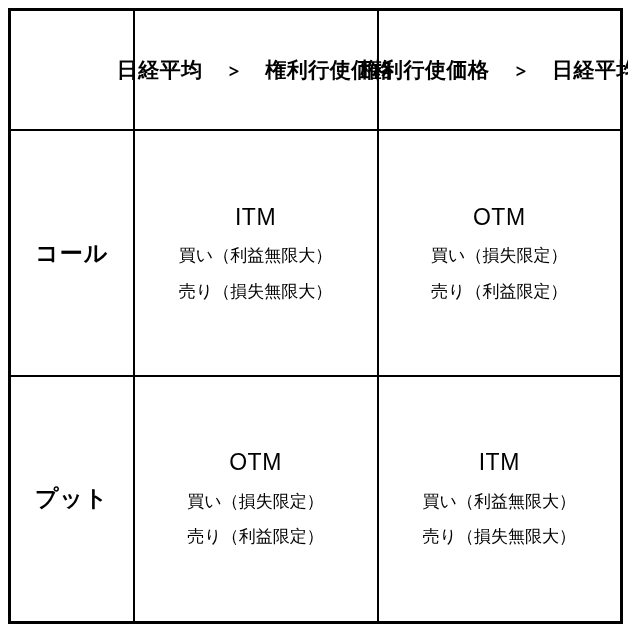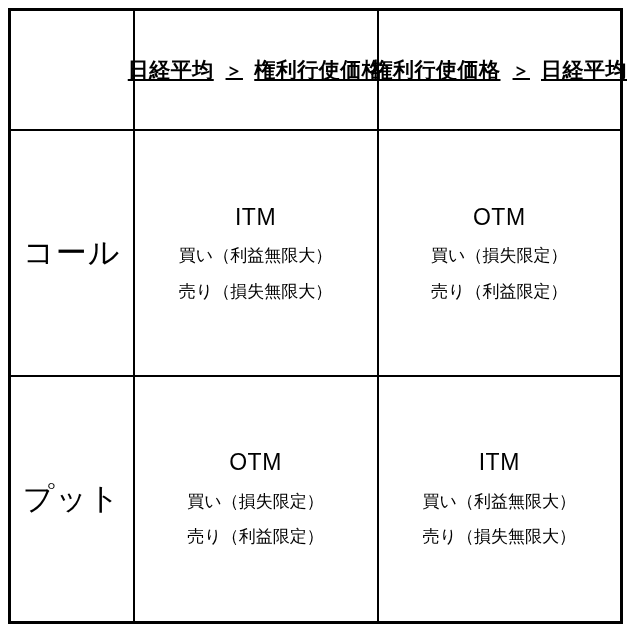--- a/index.html
+++ b/index.html
@@ -47,34 +47,33 @@
     letter-spacing: 0.5px;
   }
   thead th.corner {
     border-top: none;
     border-left: none;
   }
   .hdr-line {
     display: flex;
     align-items: center;
     justify-content: center;
-    gap: 10px;
+    gap: 21px;
     white-space: nowrap;
-    text-decoration: underline;
   }
   .hdr-gt {
     font-weight: bold;
     font-size: 20px;
     transform: scaleX(0.85);
     display: inline-block;
   }
   tbody tr { height: 246px; }
   td.row-label {
-    font-weight: normal;
-    font-size: 31px;
+    font-weight: bold;
+    font-size: 23px;
     letter-spacing: 1px;
   }
   .cell-stack {
     display: flex;
     flex-direction: column;
     align-items: center;
     justify-content: center;
     gap: 17px;
     line-height: 1.1;
   }

